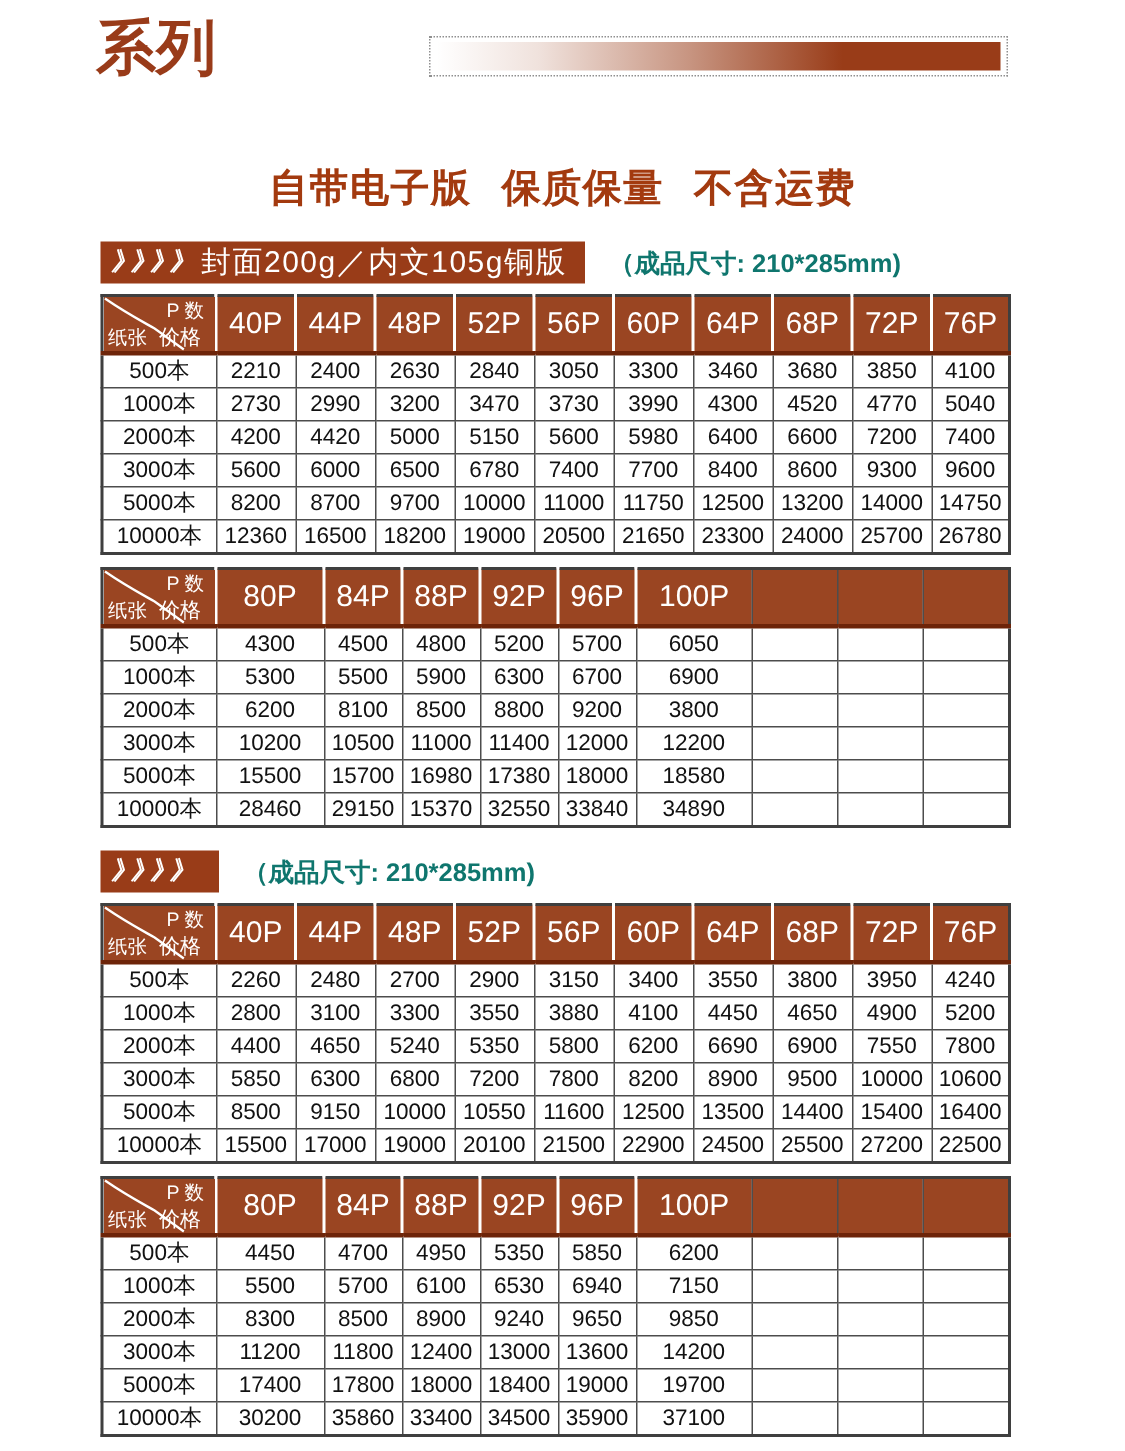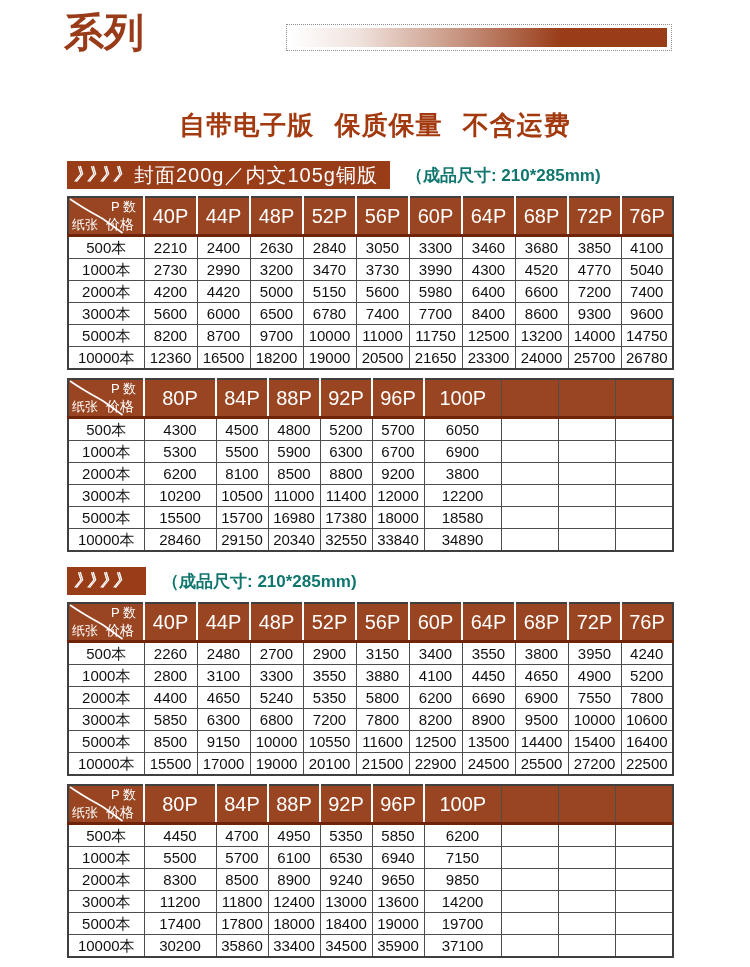--- a/index.html
+++ b/index.html
@@ -297,21 +297,21 @@
           <td>18000</td>
           <td>18580</td>
           <td></td>
           <td></td>
           <td></td>
         </tr>
         <tr>
           <td class="row-label">10000本</td>
           <td>28460</td>
           <td>29150</td>
-          <td>20340</td>
+          <td>15370</td>
           <td>32550</td>
           <td>33840</td>
           <td>34890</td>
           <td></td>
           <td></td>
           <td></td>
         </tr>
       </tbody>
     </table>
 

